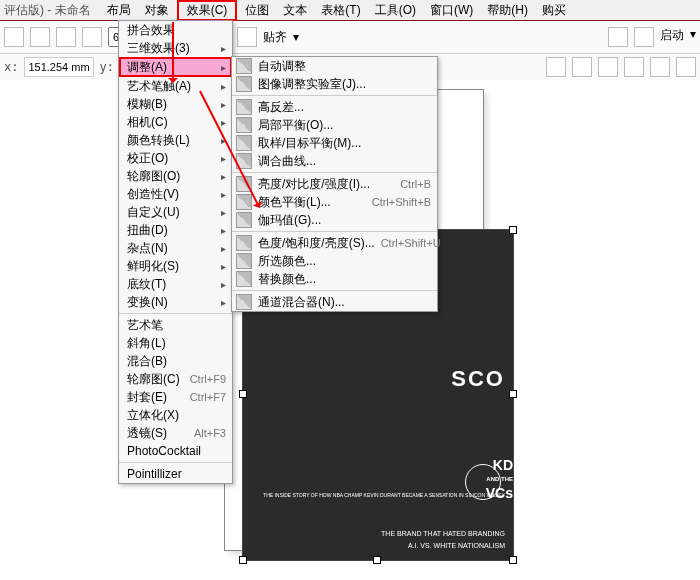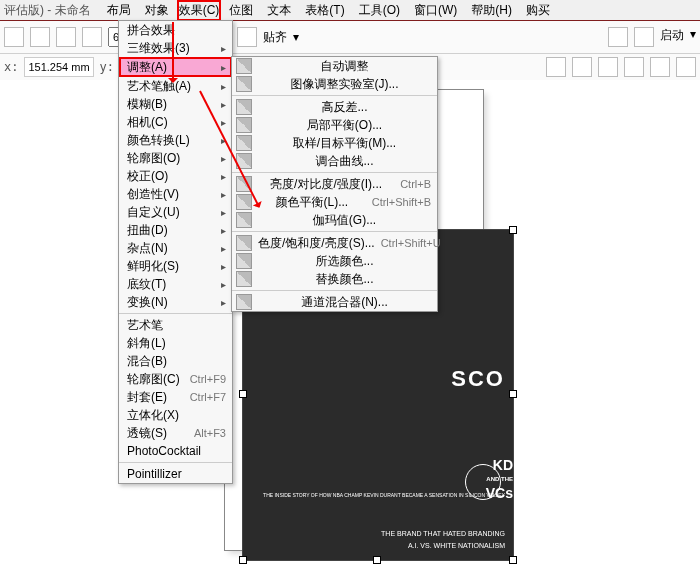--- a/index.html
+++ b/index.html
@@ -1,33 +1,33 @@
 <!DOCTYPE html>
 <html><head>
 <meta charset="utf-8">
 <style>
 html,body{margin:0;padding:0;font-family:"Microsoft YaHei",SimSun,Arial,sans-serif;font-size:12px;background:#fff;color:#000;}
 .window{position:relative;width:700px;height:580px;overflow:hidden;background:#fff;}
 .menubar{display:flex;align-items:center;height:20px;background:#f0f0f0;border-bottom:1px solid #7f1d1d;padding-left:4px;gap:2px;}
 .title{color:#555;padding-right:8px;}
 .menu-item{padding:2px 6px;cursor:default;}
-.menu-item.active{border:2px solid #e00;padding:0 0;}
+.menu-item.active{border:2px solid #e00;padding:0 8px;}
 .toolbar1{display:flex;align-items:center;height:32px;background:#fafafa;border-bottom:1px solid #d0d0d0;padding:0 4px;gap:6px;}
 .tb-icon{width:18px;height:18px;border:1px solid #bbb;background:#fff;}
 .zoom-sel{height:20px;font-size:11px;}
 .toolbar2{display:flex;align-items:center;height:26px;background:#fafafa;border-bottom:1px solid #d0d0d0;padding:0 4px;gap:6px;}
 .coord-box{display:flex;align-items:center;gap:2px;border:1px solid #ccc;background:#fff;height:18px;padding:0 3px;font-size:11px;}
 .mtxt{color:#555;font-family:monospace;}
 .dropdown{position:absolute;top:20px;left:118px;width:113px;background:#f7f7f7;border:1px solid #999;box-shadow:2px 2px 4px rgba(0,0,0,0.25);z-index:40;}
 .dd-item{display:flex;align-items:center;justify-content:space-between;height:18px;padding:0 6px 0 8px;cursor:default;white-space:nowrap;font-size:12px;}
 .dd-item.sub::after{content:"▸";color:#555;font-size:10px;}
 .dd-item.hl{background:#f9a8d4;}
 .dd-item.hl-box{border:2px solid #e00;height:16px;padding:0 4px 0 6px;}
 .dd-sep{height:0;border-top:1px solid #ccc;margin:2px 0;}
-.submenu{position:absolute;top:56px;left:231px;width:205px;background:#f7f7f7;border:1px solid #999;box-shadow:2px 2px 4px rgba(0,0,0,0.25);z-index:50;text-align:center;}
+.submenu{position:absolute;top:56px;left:231px;width:205px;background:#f7f7f7;border:1px solid #999;box-shadow:2px 2px 4px rgba(0,0,0,0.25);z-index:50;}
 .sm-item{display:flex;align-items:center;height:18px;padding:0 6px 0 4px;gap:6px;cursor:default;white-space:nowrap;font-size:12px;}
 .sm-item.hl{background:#cde8ff;}
 .sm-item.hl-box{outline:2px solid #e00;outline-offset:-2px;}
 .sm-ico{width:14px;height:14px;border:1px solid #999;background:linear-gradient(45deg,#ddd 0 50%,#bbb 50% 100%);flex:0 0 14px;}
 .sm-lab{flex:1;}
 .sm-sc{color:#777;font-size:11px;}
 .canvas-area{position:absolute;top:80px;left:0;right:0;bottom:0;background:#fff;}
 .page{position:absolute;left:225px;top:10px;width:258px;height:460px;background:#fff;box-shadow:0 0 0 1px #888,4px 4px 6px rgba(0,0,0,0.15);}
 .photo{position:absolute;left:18px;top:140px;width:270px;height:330px;background:#2b2b2b;box-shadow:0 0 0 1px #444;}
 .hand{width:6px;height:6px;border:1px solid #000;background:#fff;position:absolute;}
@@ -147,24 +147,24 @@
       <div class="dd-item sub">
         <span>模糊(B)</span>
       </div>
       <div class="dd-item sub">
         <span>相机(C)</span>
       </div>
       <div class="dd-item sub">
         <span>颜色转换(L)</span>
       </div>
       <div class="dd-item sub">
+        <span>校正(O)</span>
+      </div>
+      <div class="dd-item sub">
         <span>轮廓图(O)</span>
-      </div>
-      <div class="dd-item sub">
-        <span>校正(O)</span>
       </div>
       <div class="dd-item sub">
         <span>创造性(V)</span>
       </div>
       <div class="dd-item sub">
         <span>自定义(U)</span>
       </div>
       <div class="dd-item sub">
         <span>扭曲(D)</span>
       </div>

